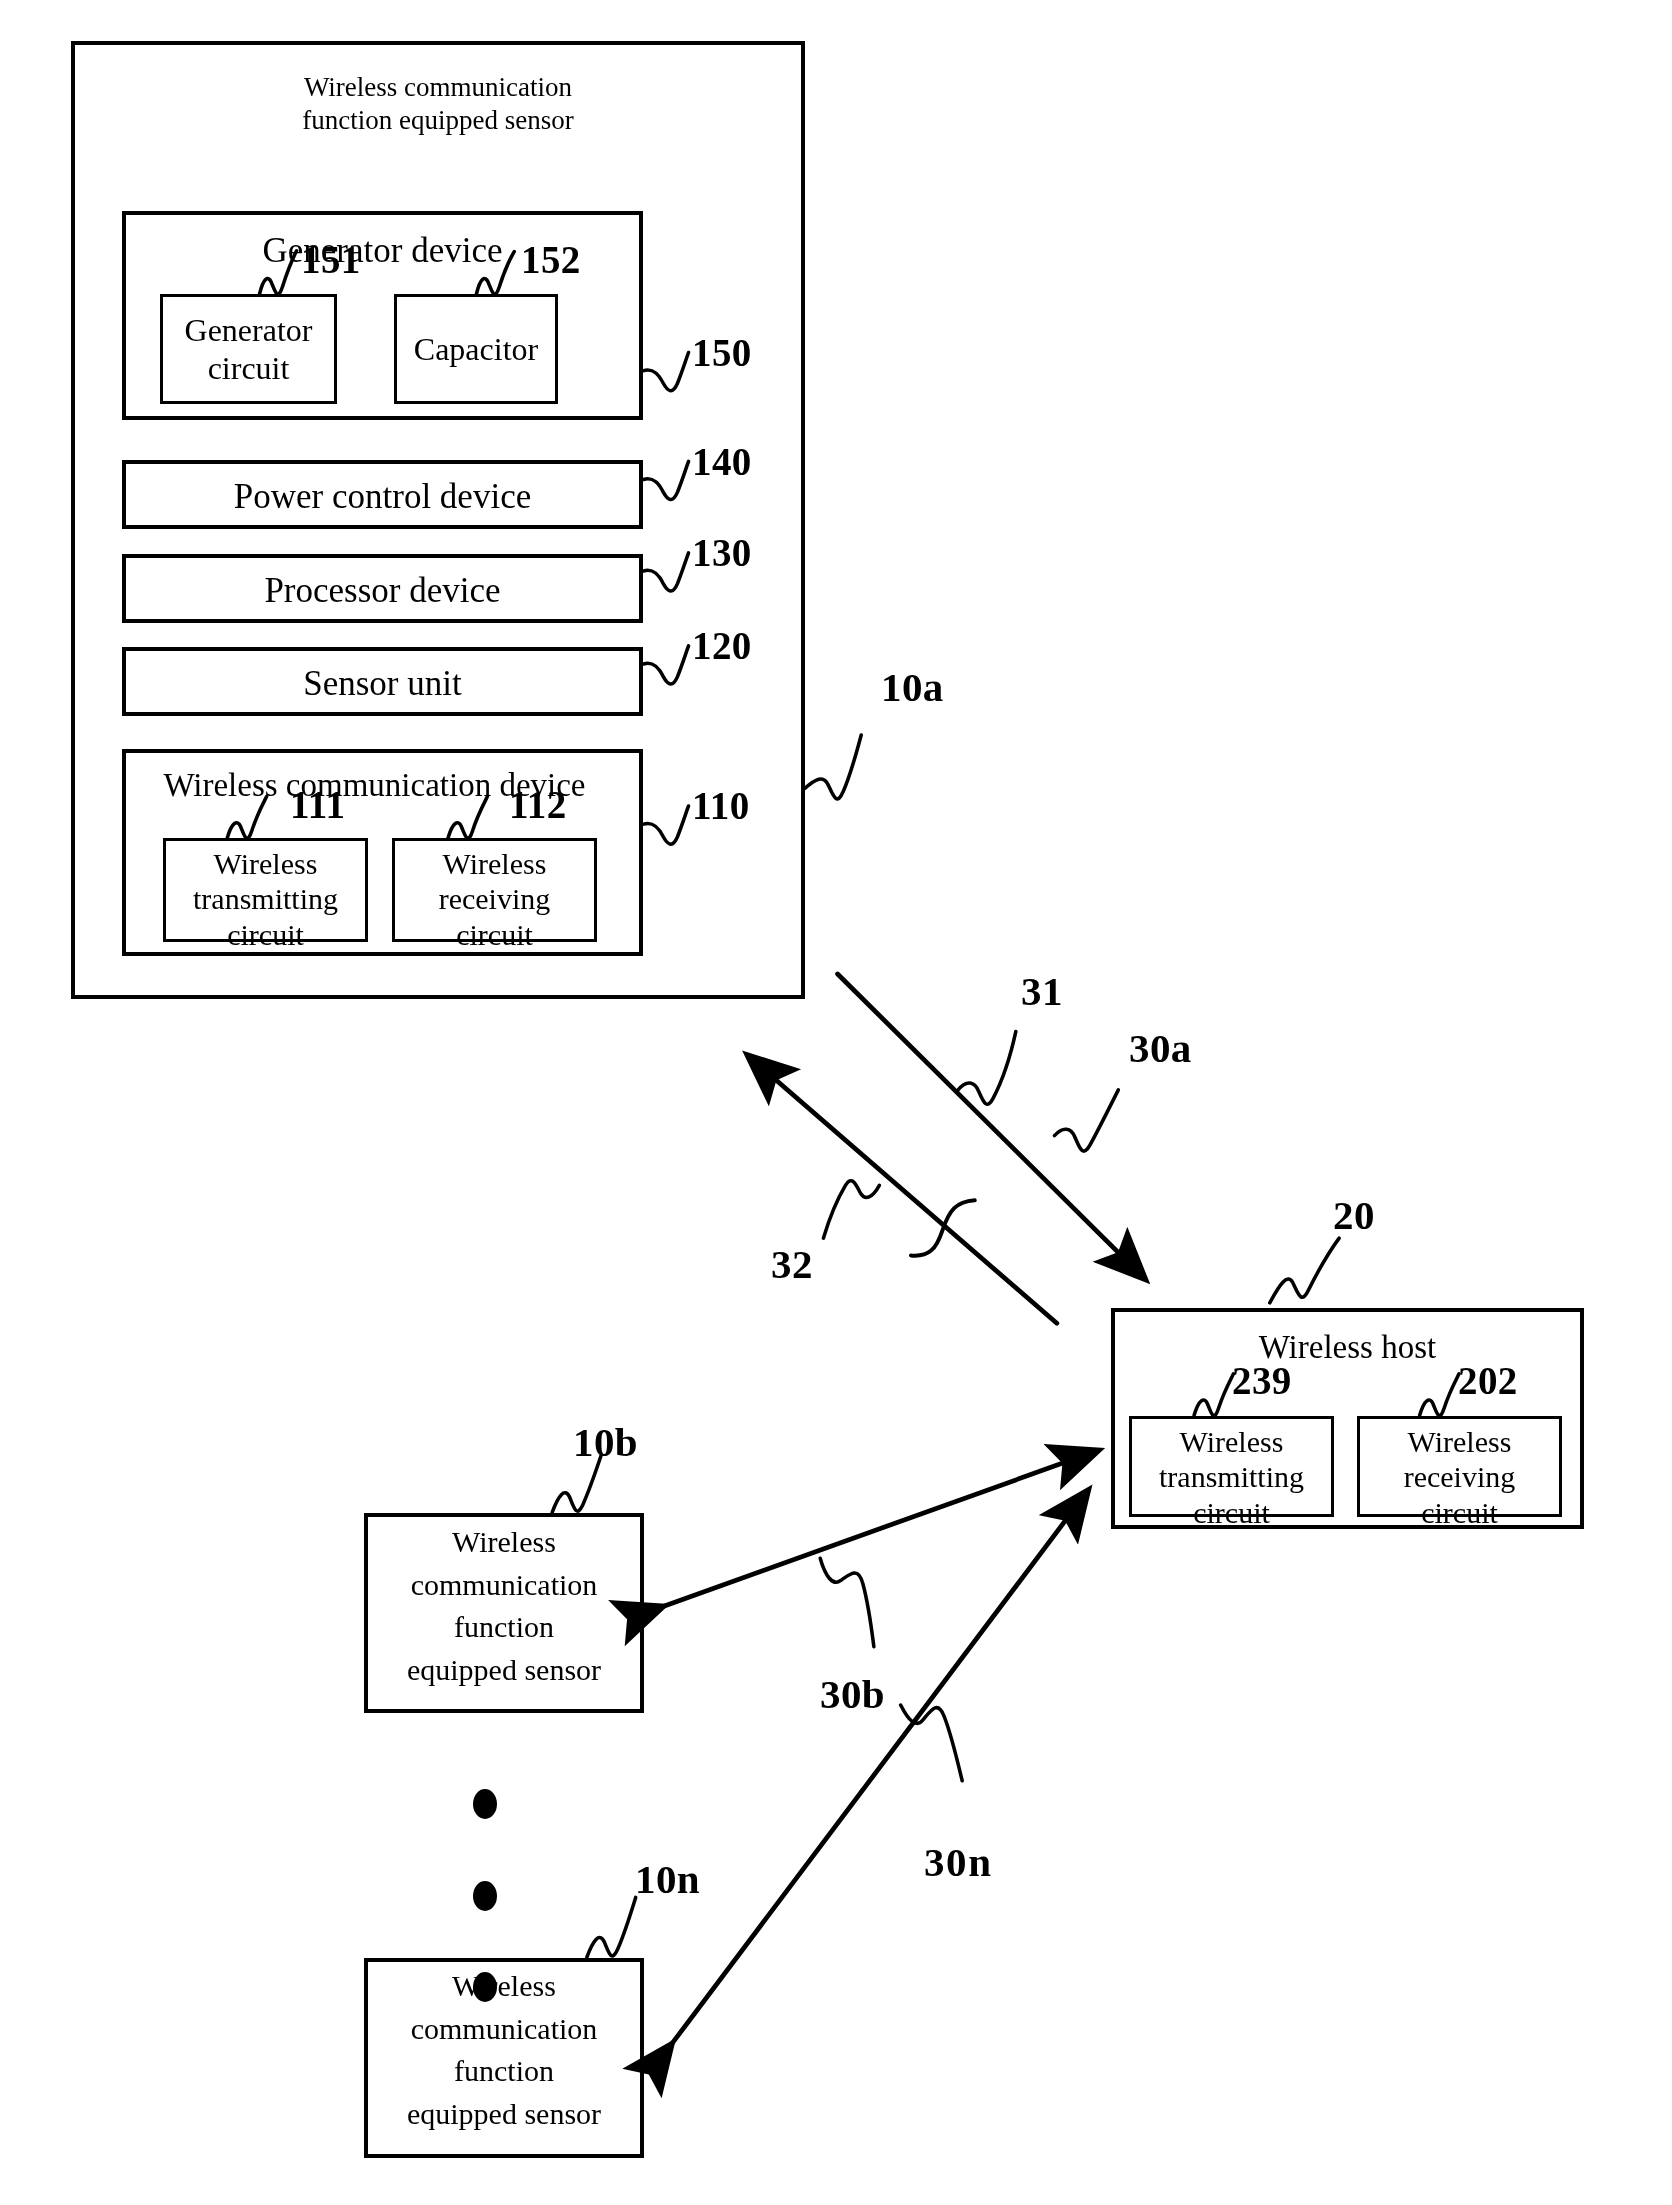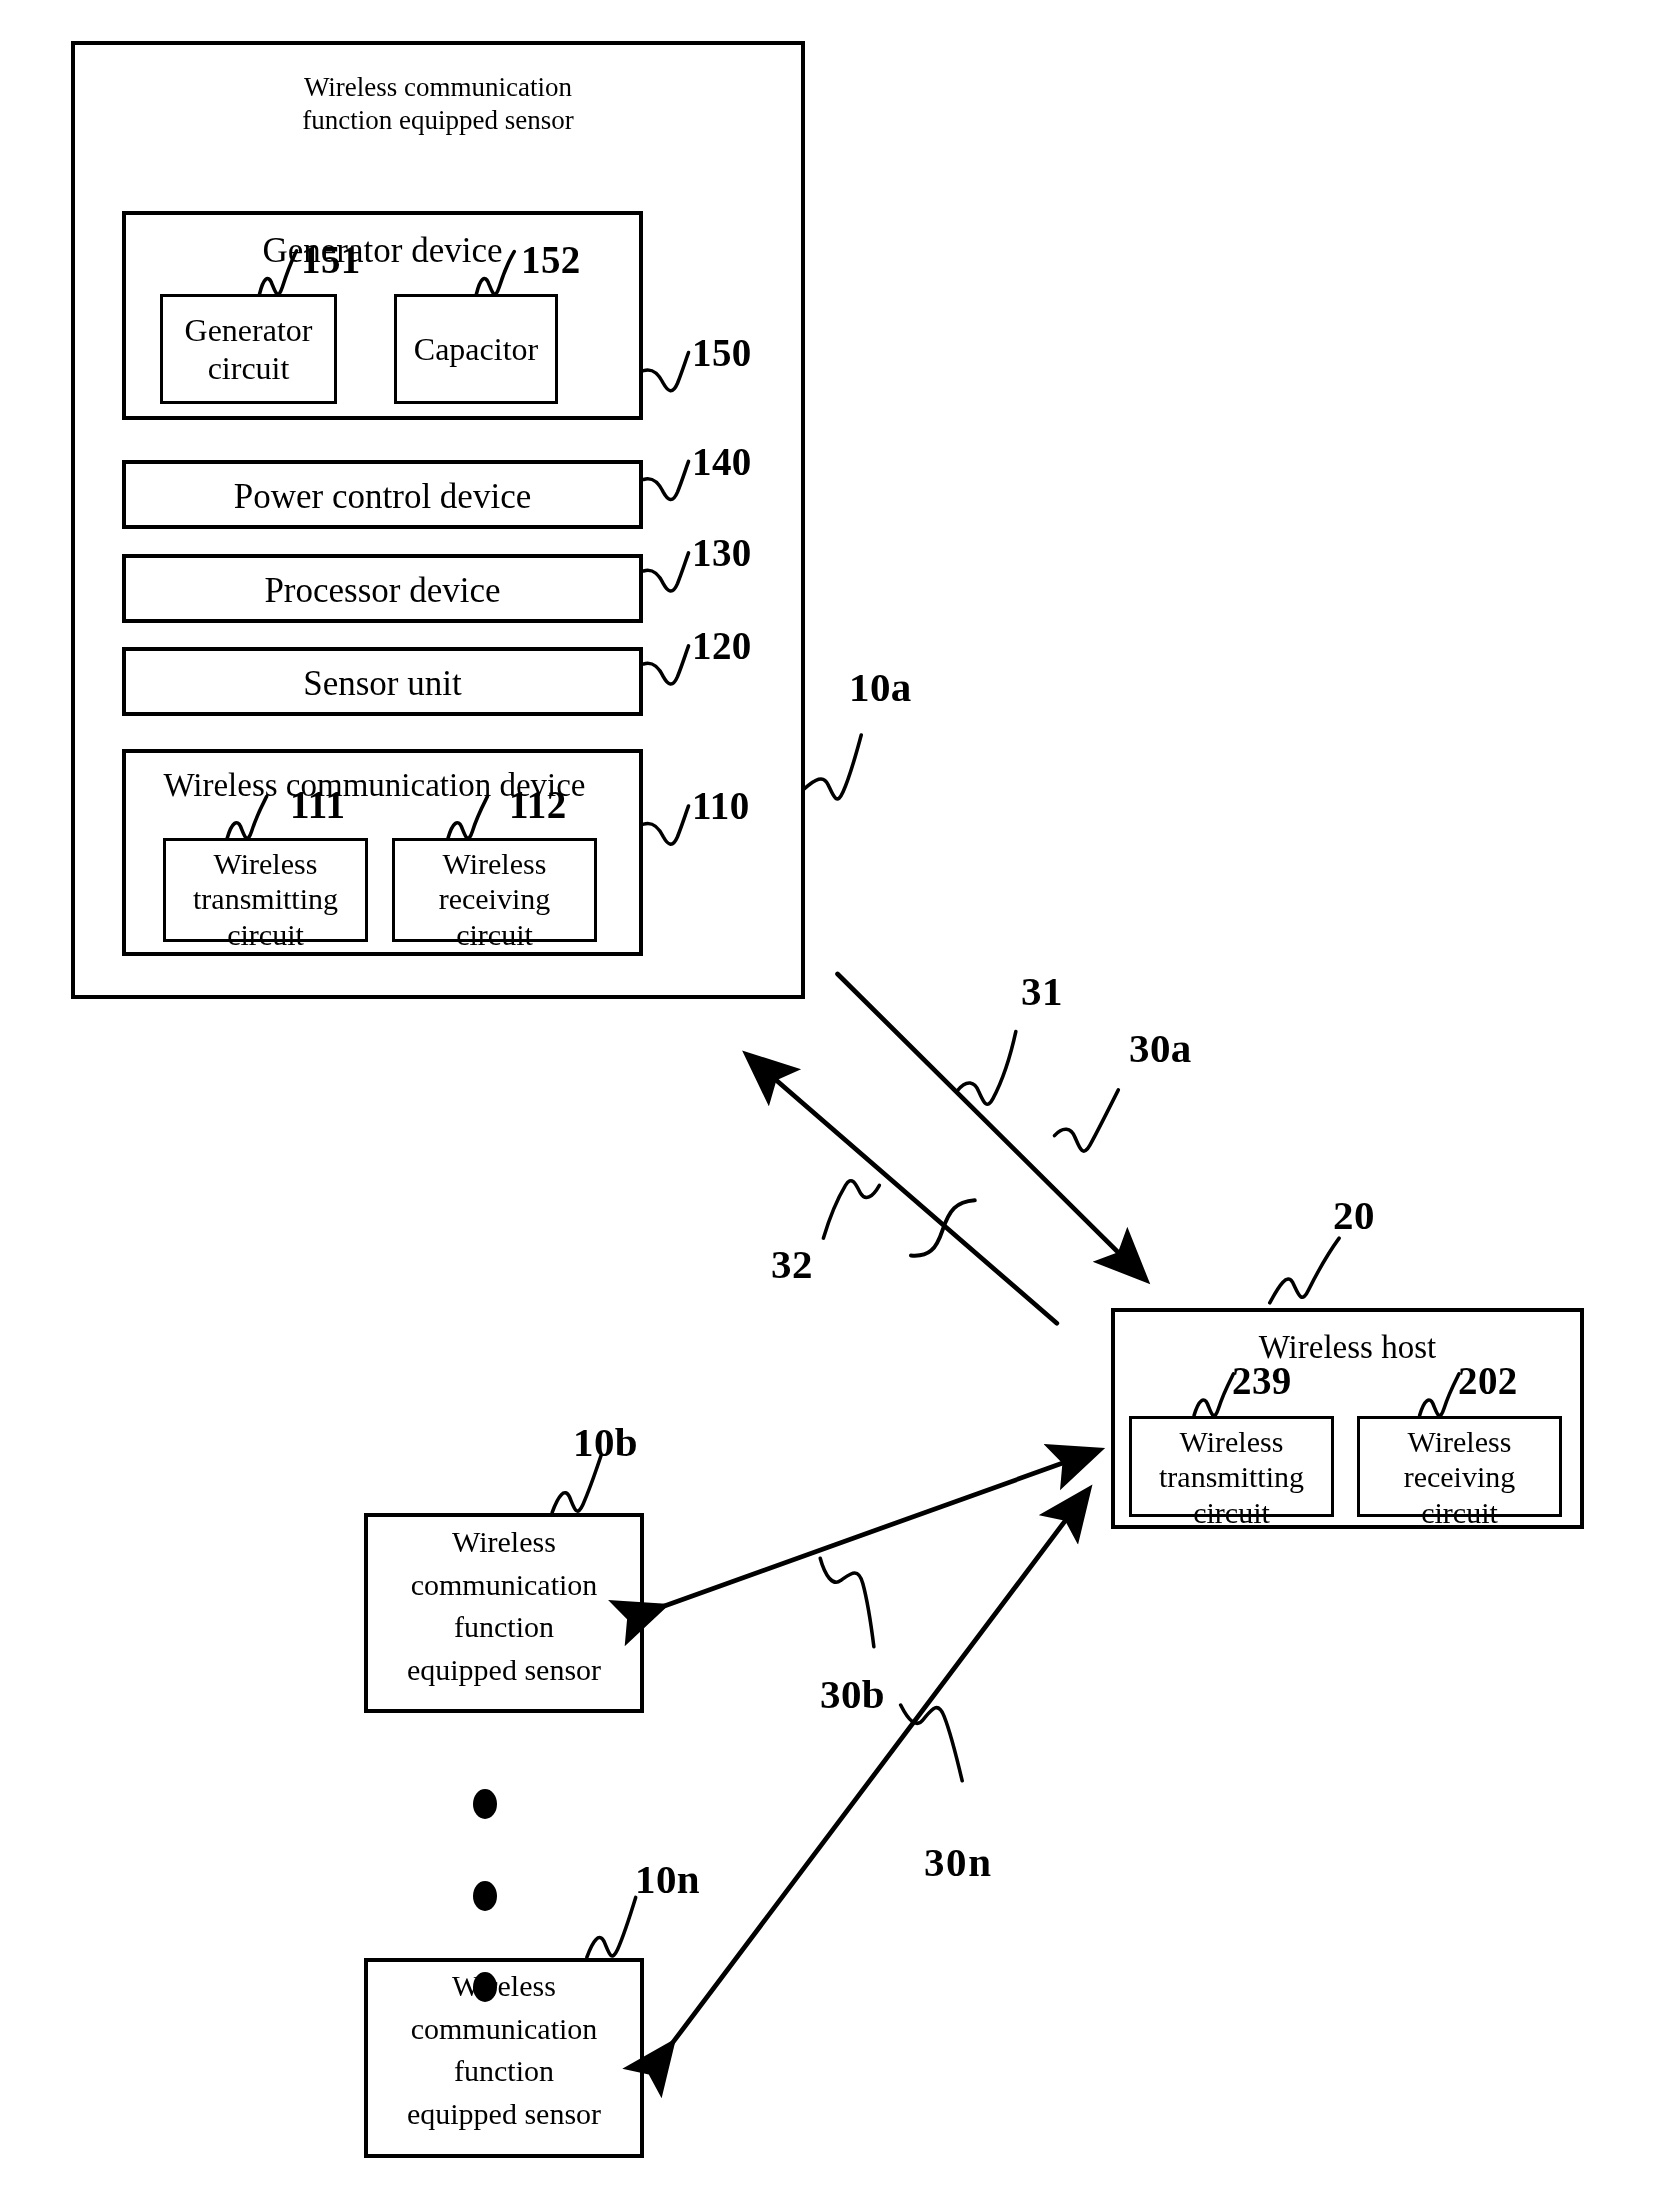--- a/index.html
+++ b/index.html
@@ -145,21 +145,21 @@
   <div class="ref" style="left:301px;top:237px;font-size:39px;">151</div>
   <div class="ref" style="left:521px;top:237px;font-size:39px;">152</div>
   <div class="ref" style="left:692px;top:330px;font-size:39px;">150</div>
   <div class="ref" style="left:692px;top:439px;font-size:39px;">140</div>
   <div class="ref" style="left:692px;top:530px;font-size:39px;">130</div>
   <div class="ref" style="left:692px;top:623px;font-size:39px;">120</div>
   <div class="ref" style="left:692px;top:783px;font-size:39px;">110</div>
   <div class="ref" style="left:290px;top:782px;font-size:39px;">111</div>
   <div class="ref" style="left:509px;top:782px;font-size:39px;">112</div>
 
-  <div class="ref" style="left:849px;top:663px;font-size:41px;">10a</div>
+  <div class="ref" style="left:881px;top:663px;font-size:41px;">10a</div>
 
   <div class="ref" style="left:1021px;top:967px;font-size:41px;">31</div>
   <div class="ref" style="left:1129px;top:1024px;font-size:41px;">30a</div>
   <div class="ref" style="left:771px;top:1240px;font-size:41px;">32</div>
 
   <div class="ref" style="left:1333px;top:1191px;font-size:41px;">20</div>
   <div class="ref" style="left:1232px;top:1358px;font-size:39px;">239</div>
   <div class="ref" style="left:1458px;top:1358px;font-size:39px;">202</div>
 
   <div class="ref" style="left:573px;top:1418px;font-size:41px;">10b</div>

